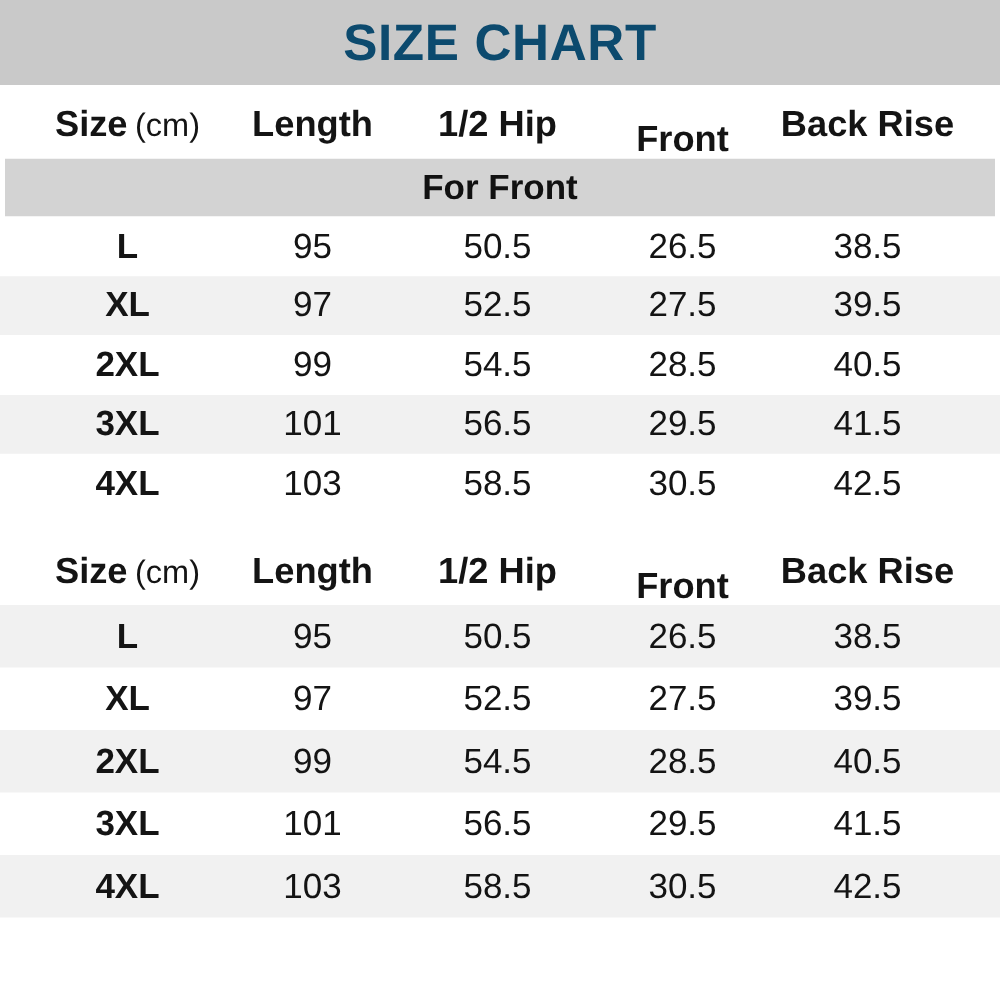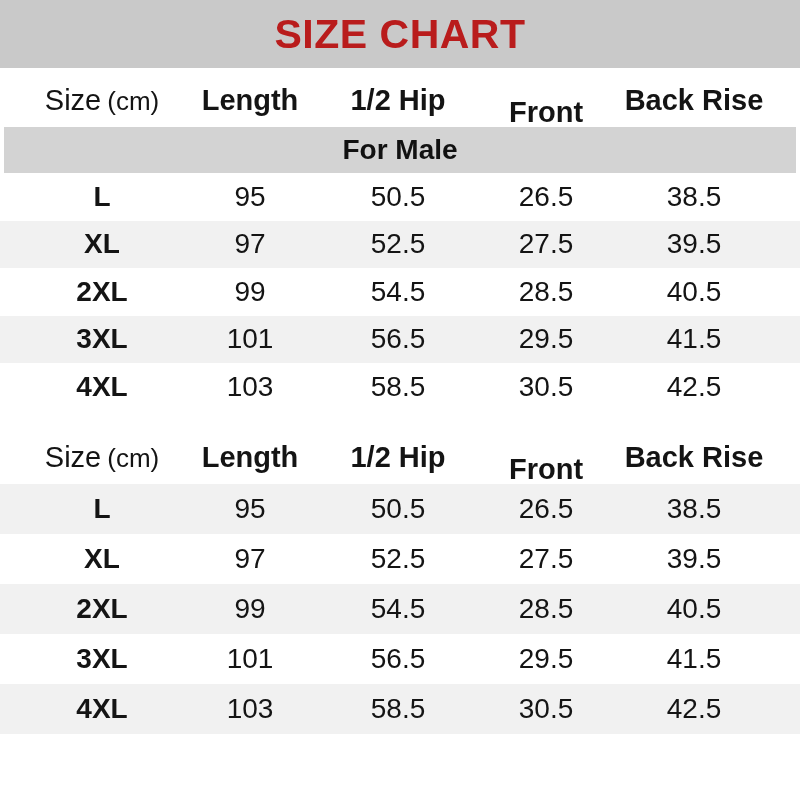--- a/index.html
+++ b/index.html
@@ -13,31 +13,31 @@
   .banner {
     height: 68px;
     background: #c9c9c9;
     display: flex; align-items: center; justify-content: center;
   }
   .banner h1 {
     margin: 0;
     font-size: 41px;
     font-weight: 700;
     letter-spacing: 0.5px;
-    color: #b91c1c;
+    color: #0c4a6e;
   }
   .row {
     display: grid;
     grid-template-columns: repeat(5, 148px);
     padding-left: 28px;
     align-items: center;
   }
   .header-row { height: 59px; background: #ffffff; }
   .header-row .cell { font-weight: 700; font-size: 29px; }
-  .hb { font-weight: 400; }
+  .hb { font-weight: 700; }
   .unit { font-weight: 400; font-size: 26px; margin-left: 6px; text-align: right; }
   .front-cell { position: relative; top: -4px; margin-top: 32px; }
   .band {
     height: 46px;
     margin: 0 4px;
     background: #d3d3d3;
     display: flex; align-items: center; justify-content: center;
     font-size: 28px; font-weight: 700;
     color: #111111;
   }
@@ -62,21 +62,21 @@
 
     <div class="row header-row">
       <div class="cell"><span class="hb">Size</span><span class="unit">(cm)</span></div>
       <div class="cell">Length</div>
       <div class="cell">1/2 Hip</div>
       <div class="cell front-cell">Front</div>
       <div class="cell">Back Rise</div>
     </div>
 
     <div class="band">
-      <span>For Male</span>
+      <span>For Front</span>
     </div>
 
     <div class="male-rows">
       <div class="row data-row">
         <div class="cell size">L</div>
         <div class="cell">95</div>
         <div class="cell">50.5</div>
         <div class="cell">26.5</div>
         <div class="cell">38.5</div>
       </div>

